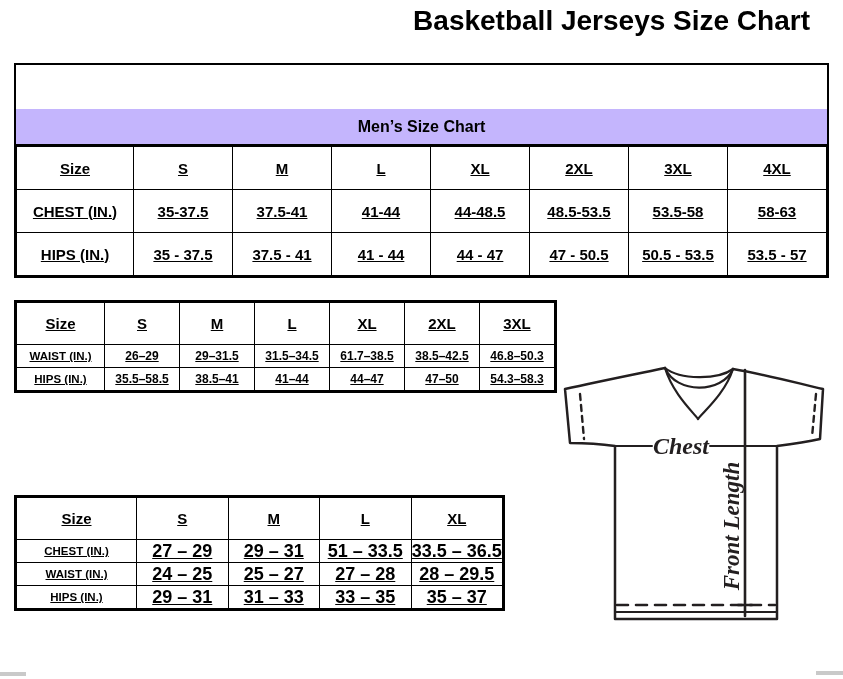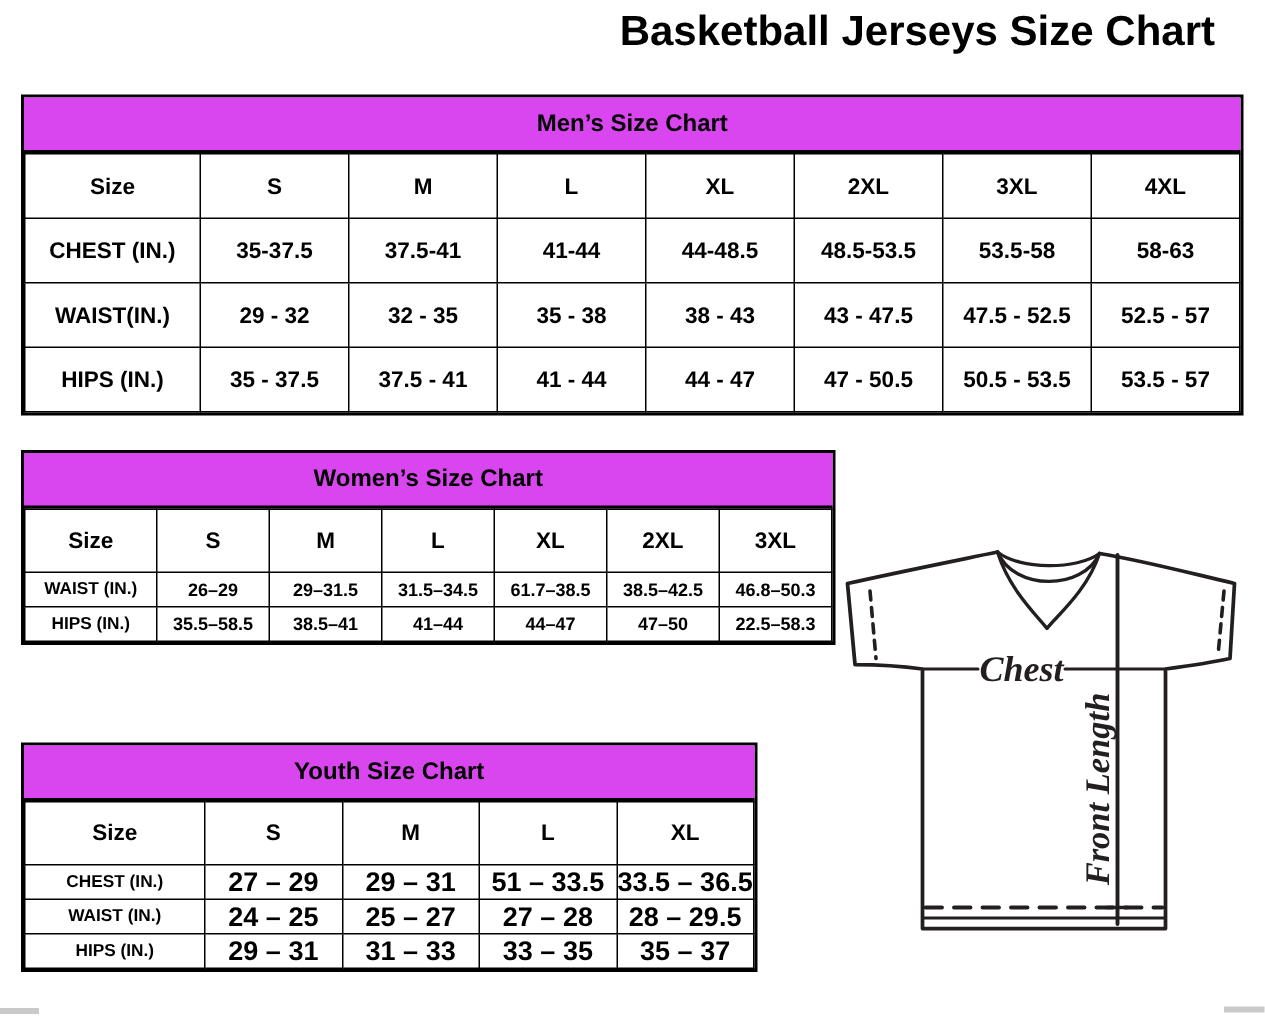--- a/index.html
+++ b/index.html
@@ -9,25 +9,26 @@
     font-family:"Liberation Sans", sans-serif;
     overflow:hidden;
   }
   .page-title {
     position:absolute; top:5px; left:0; width:810px;
     text-align:right; font-size:28px; font-weight:bold;
     letter-spacing:0px;
   }
   .chart { position:absolute; border:2px solid #000; background:#fff; }
   .chart .band {
-    background:#d946ef; text-align:center; font-weight:bold;
+    background:#c4b5fd; text-align:center; font-weight:bold;
     font-size:16px; height:35px; line-height:35px;
     border-bottom:2px solid #000;
-  }
-  table { width:100%; border-collapse:collapse; table-layout:fixed; }
+    margin-top:44px;
+  }
+  table { width:100%; border-collapse:collapse; table-layout:fixed;text-decoration:underline; }
   th, td {
     border:1px solid #000; text-align:center; font-weight:bold;
     padding:0; vertical-align:middle;
   }
   
   .mens { left:14px; top:63px; width:811px; }
   .mens tr.head th { height:42px; font-size:15px; }
   .mens tr.data th, .mens tr.data td { height:42px; font-size:15px; }
   .mens col.label { width:117px; }
   
@@ -86,45 +87,34 @@
       <th>CHEST (IN.)</th>
       <td>35-37.5</td>
       <td>37.5-41</td>
       <td>41-44</td>
       <td>44-48.5</td>
       <td>48.5-53.5</td>
       <td>53.5-58</td>
       <td>58-63</td>
     </tr>
     <tr class="data">
-      <th>WAIST(IN.)</th>
-      <td>29 - 32</td>
-      <td>32 - 35</td>
-      <td>35 - 38</td>
-      <td>38 - 43</td>
-      <td>43 - 47.5</td>
-      <td>47.5 - 52.5</td>
-      <td>52.5 - 57</td>
-    </tr>
-    <tr class="data">
       <th>HIPS (IN.)</th>
       <td>35 - 37.5</td>
       <td>37.5 - 41</td>
       <td>41 - 44</td>
       <td>44 - 47</td>
       <td>47 - 50.5</td>
       <td>50.5 - 53.5</td>
       <td>53.5 - 57</td>
     </tr>
   </tbody>
     </table>
 </div>
 
 <div class="chart womens">
-  <div class="band">Women’s Size Chart</div>
   <table>
     <colgroup>
         <col class="label">
         <col>
         <col>
         <col>
         <col>
         <col>
         <col>
       </colgroup>
@@ -147,28 +137,27 @@
       <td>38.5–42.5</td>
       <td>46.8–50.3</td>
     </tr>
     <tr class="data">
       <th>HIPS (IN.)</th>
       <td>35.5–58.5</td>
       <td>38.5–41</td>
       <td>41–44</td>
       <td>44–47</td>
       <td>47–50</td>
-      <td>22.5–58.3</td>
+      <td>54.3–58.3</td>
     </tr>
   </tbody>
     </table>
 </div>
 
 <div class="chart youth">
-  <div class="band">Youth Size Chart</div>
   <table>
     <colgroup>
         <col class="label">
         <col>
         <col>
         <col>
         <col>
       </colgroup>
     <tbody>
         <tr class="head">

